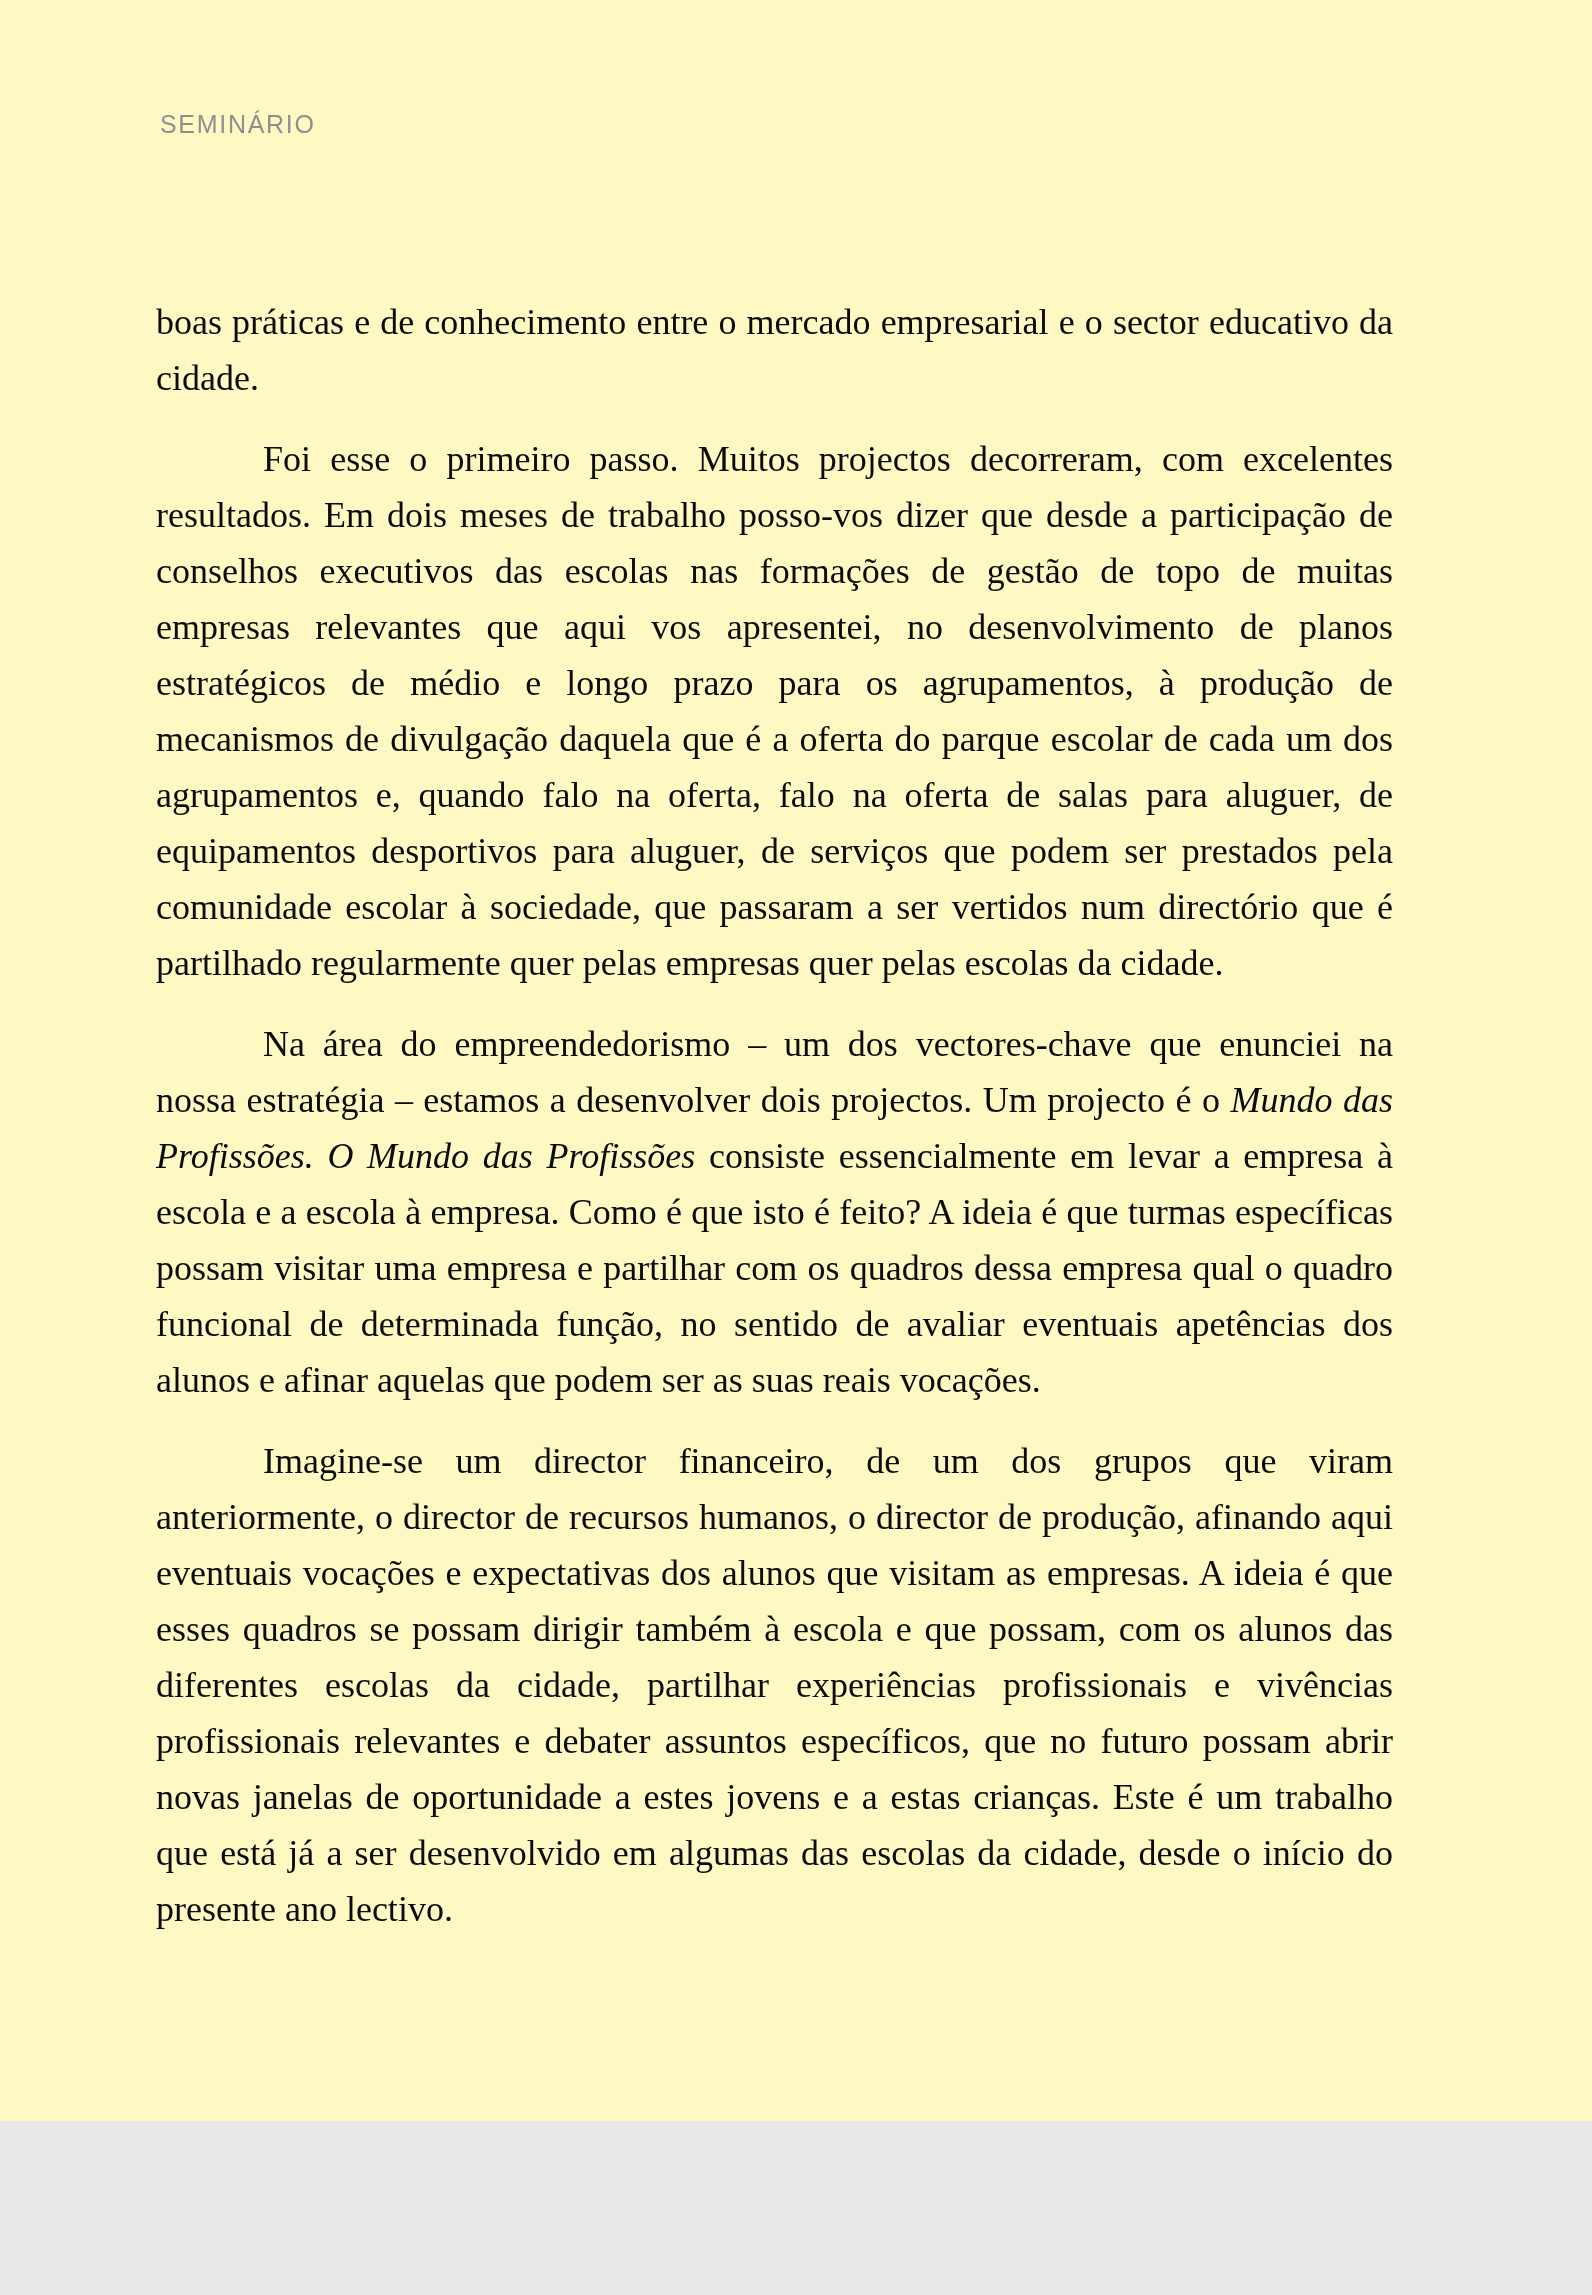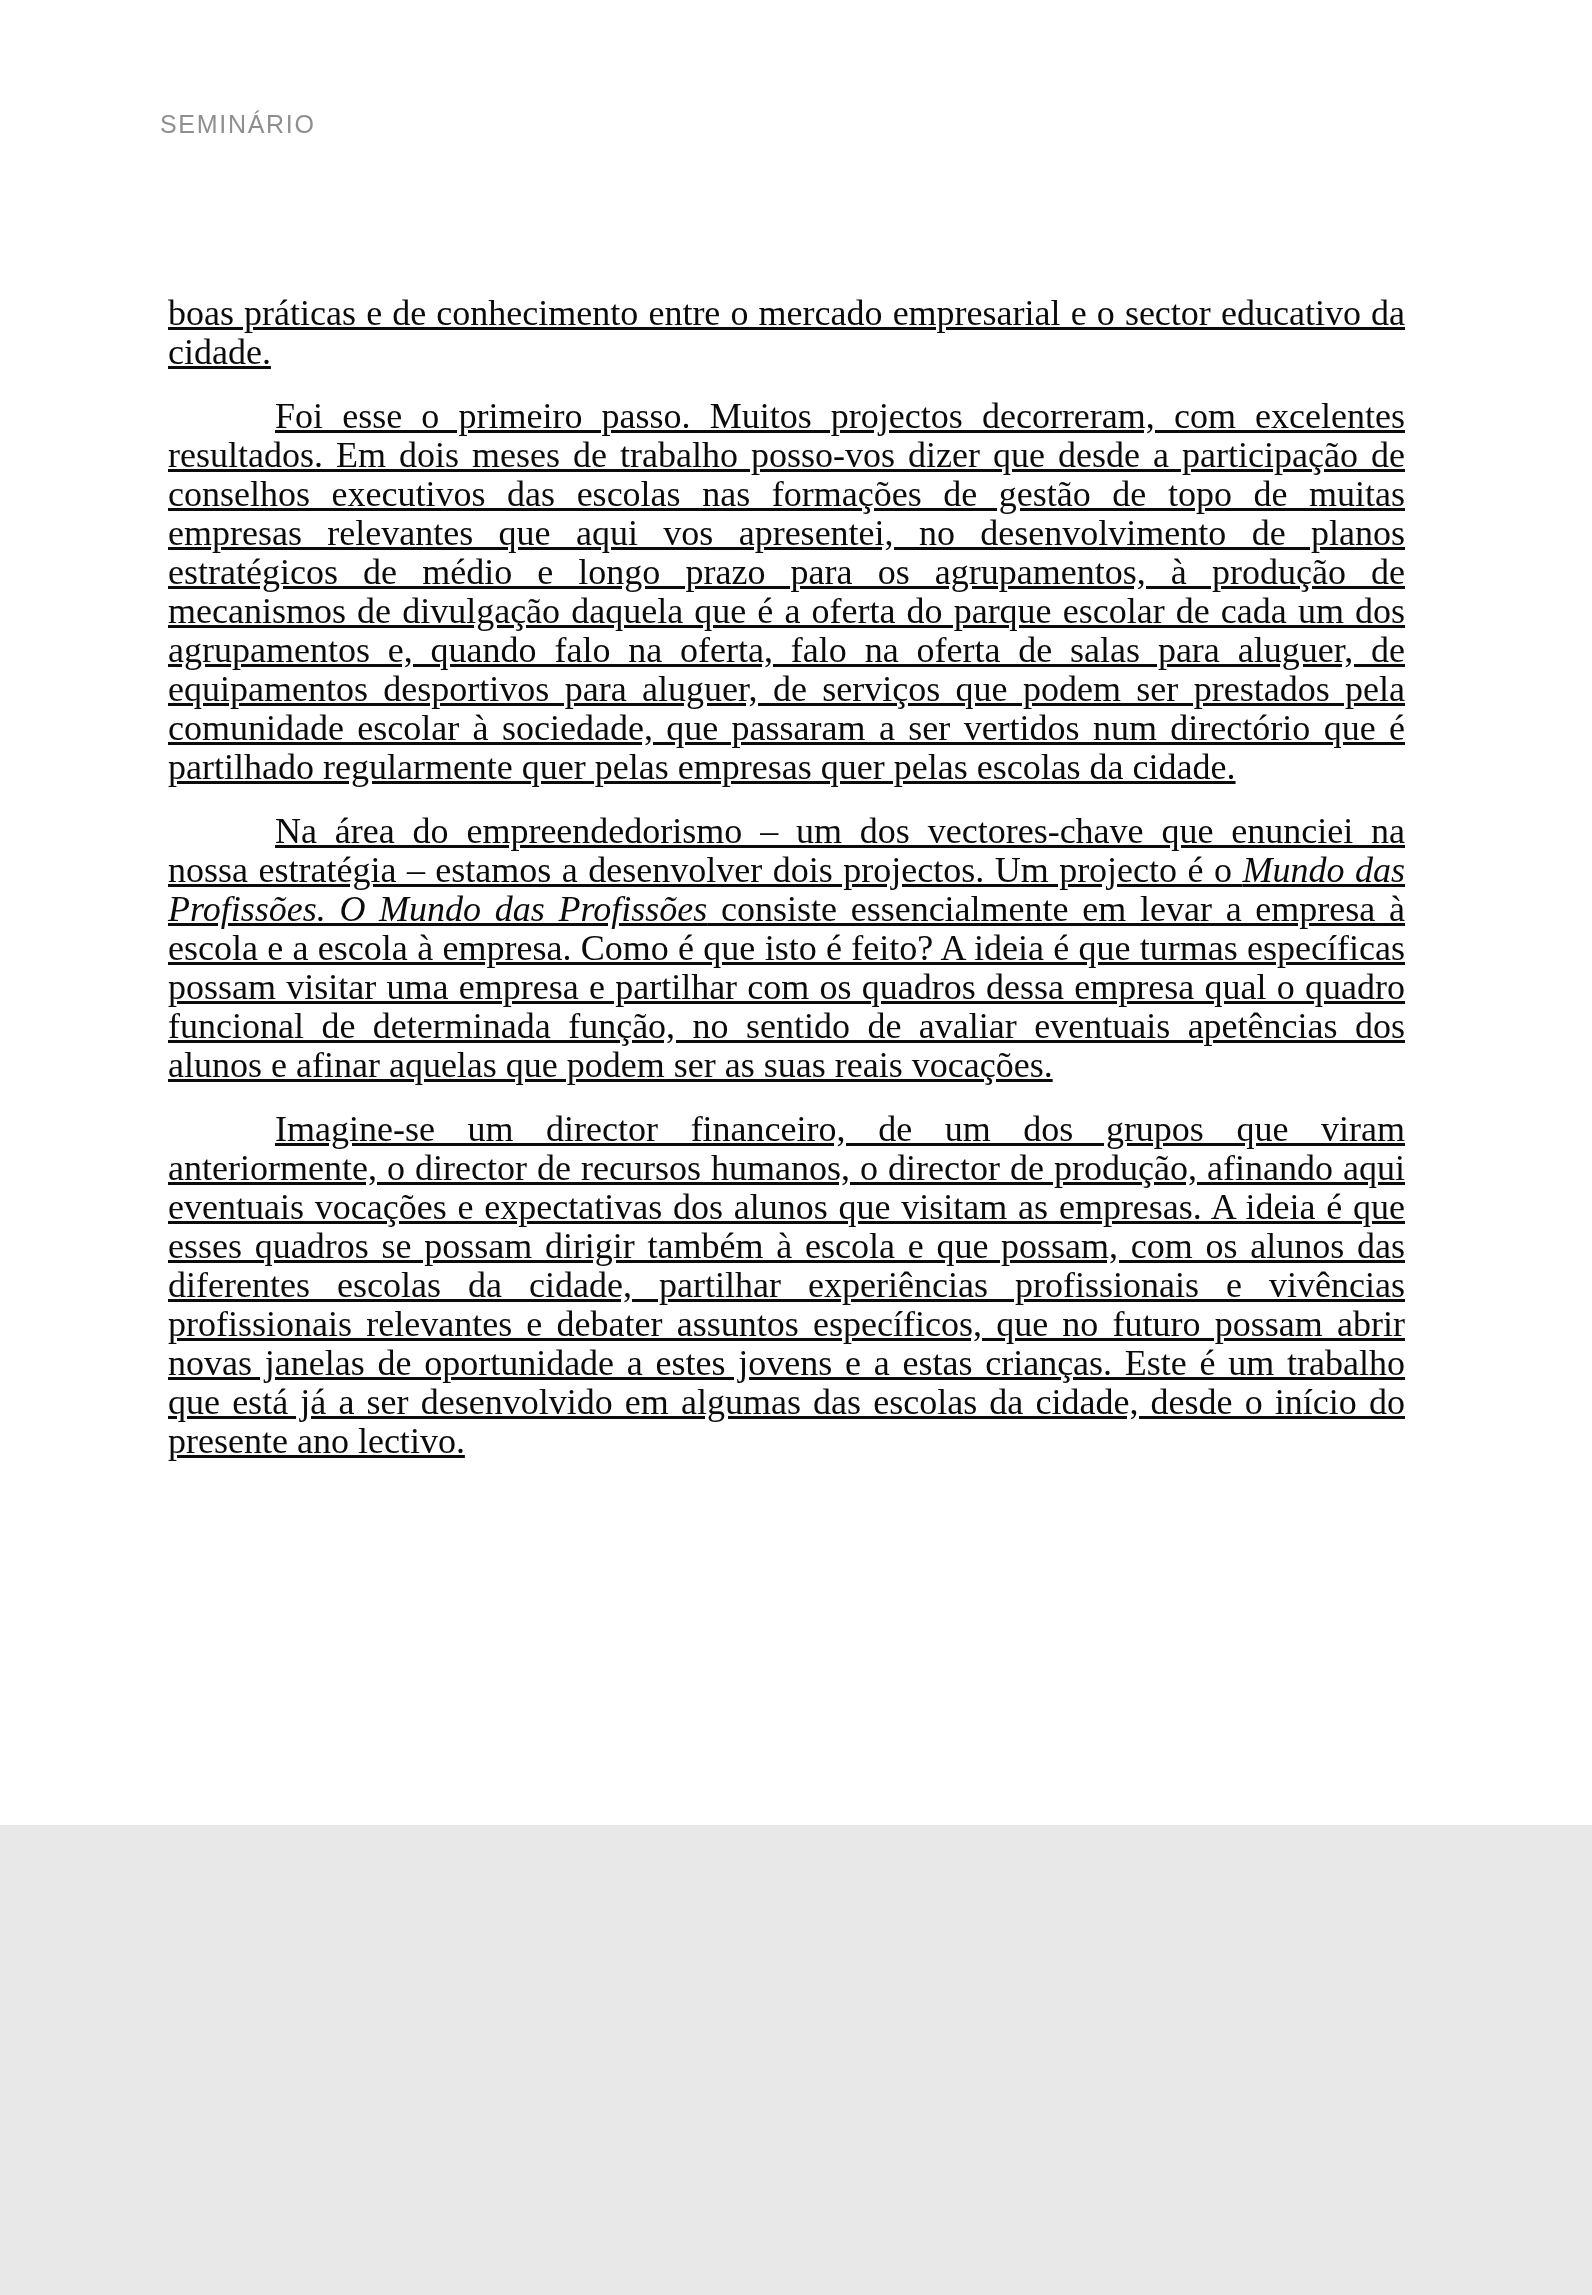--- a/index.html
+++ b/index.html
@@ -3,47 +3,46 @@
 <meta charset="utf-8">
 <style>
   html, body {
     margin: 0;
     padding: 0;
     background: #e8e8e8;
   }
   .page {
     position: relative;
     width: 1592px;
-    height: 1825px;
-    background: #ffffff;
+    height: 2121px;
+    background: #fef9c3;
     overflow: hidden;
     font-family: "Liberation Serif", "DejaVu Serif", serif;
     color: #0b0b0b;
   }
   .running-header {
     position: absolute;
     left: 160px;
     top: 110px;
     font-family: "Liberation Sans", "DejaVu Sans", sans-serif;
     font-size: 25px;
     letter-spacing: 1.7px;
     color: #8f8f8f;
     text-transform: uppercase;
     user-select: none;
   }
   .text-block {
     position: absolute;
-    left: 168px;
+    left: 156px;
     top: 294px;
     width: 1237px;
     font-size: 36px;
-    line-height: 39px;
+    line-height: 56px;
     text-align: justify;
     text-justify: inter-word;
-    text-decoration: underline;
   }
   .text-block p {
     margin: 0;
     padding: 0;
   }
   .text-block p + p {
     margin-top: 25px;
   }
   .text-block p.indent {
     text-indent: 107px;

